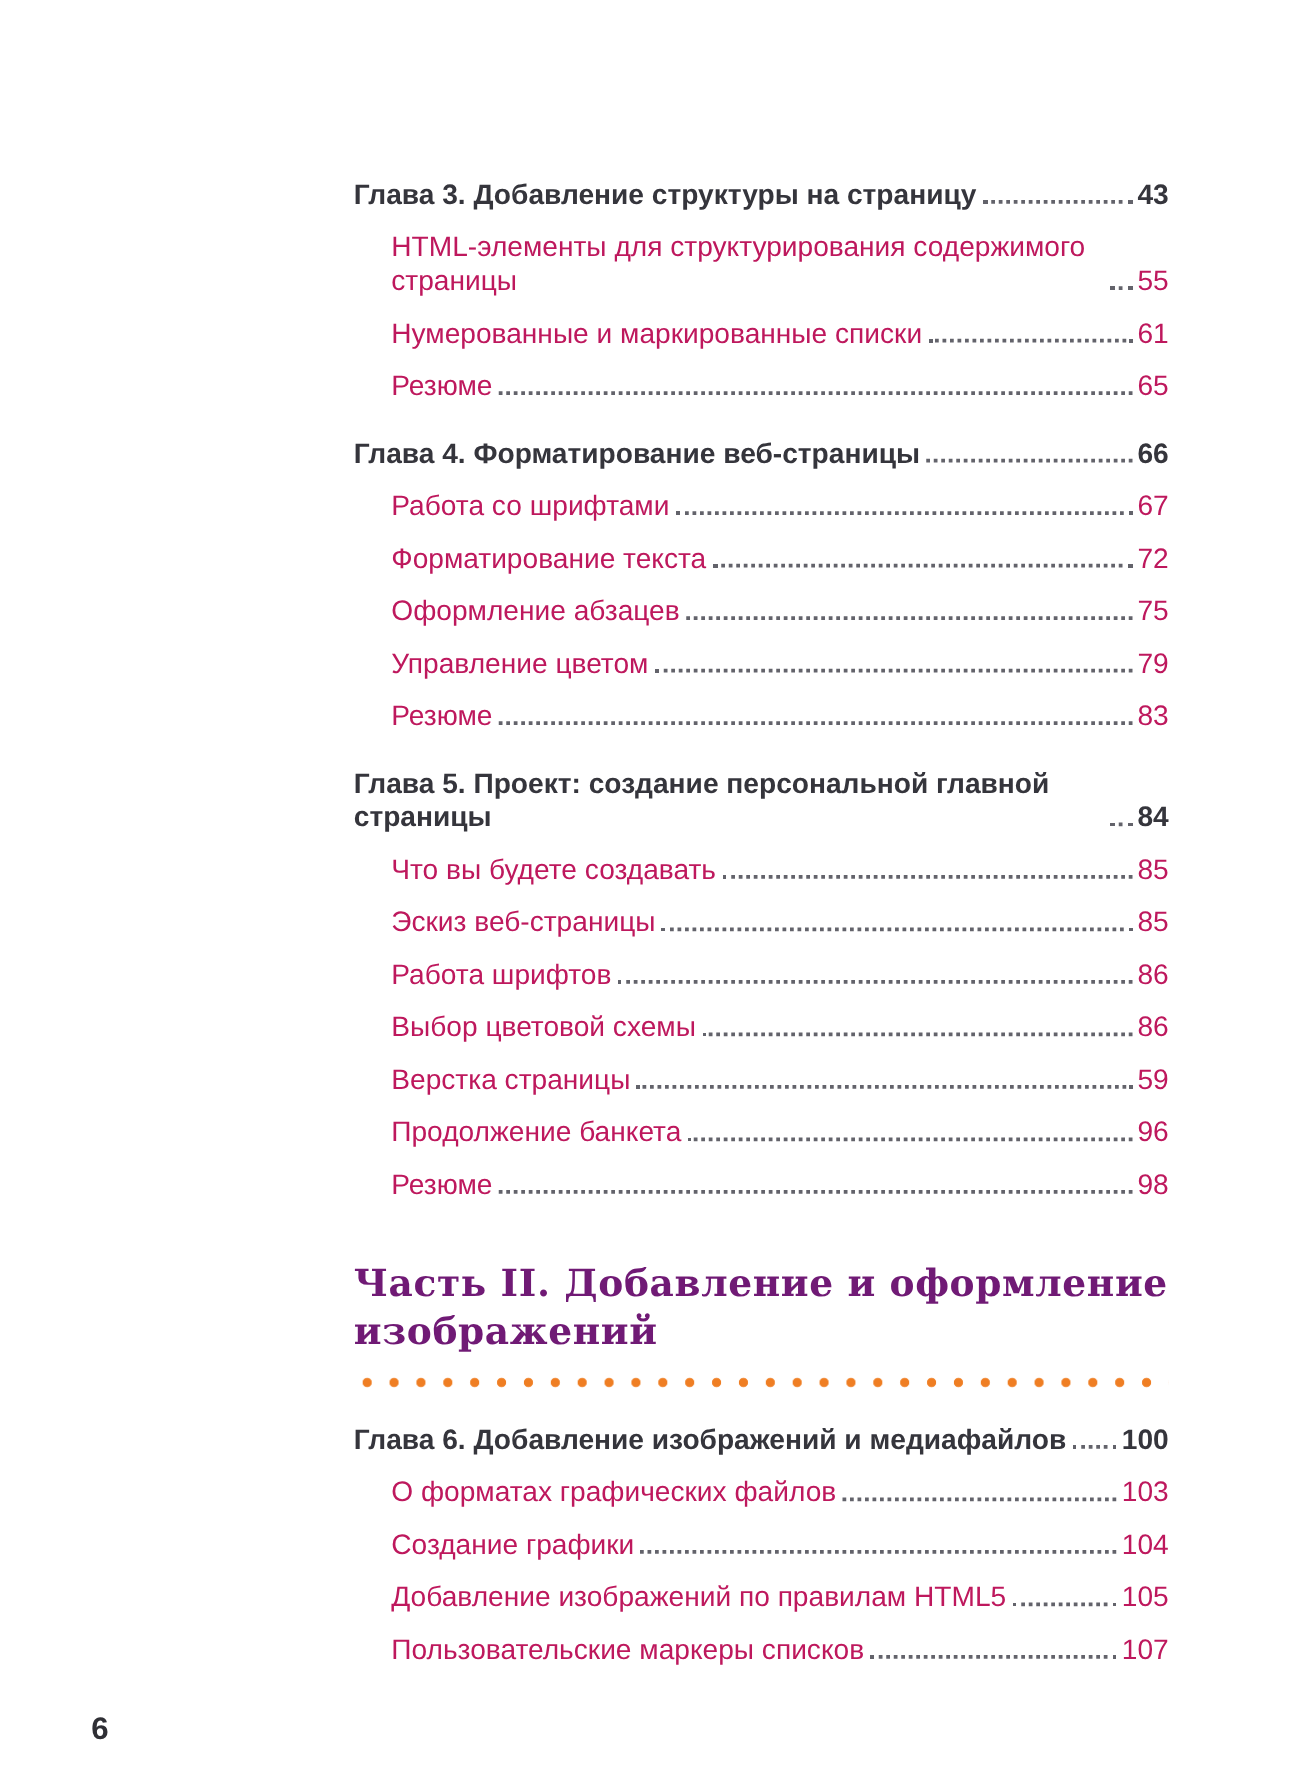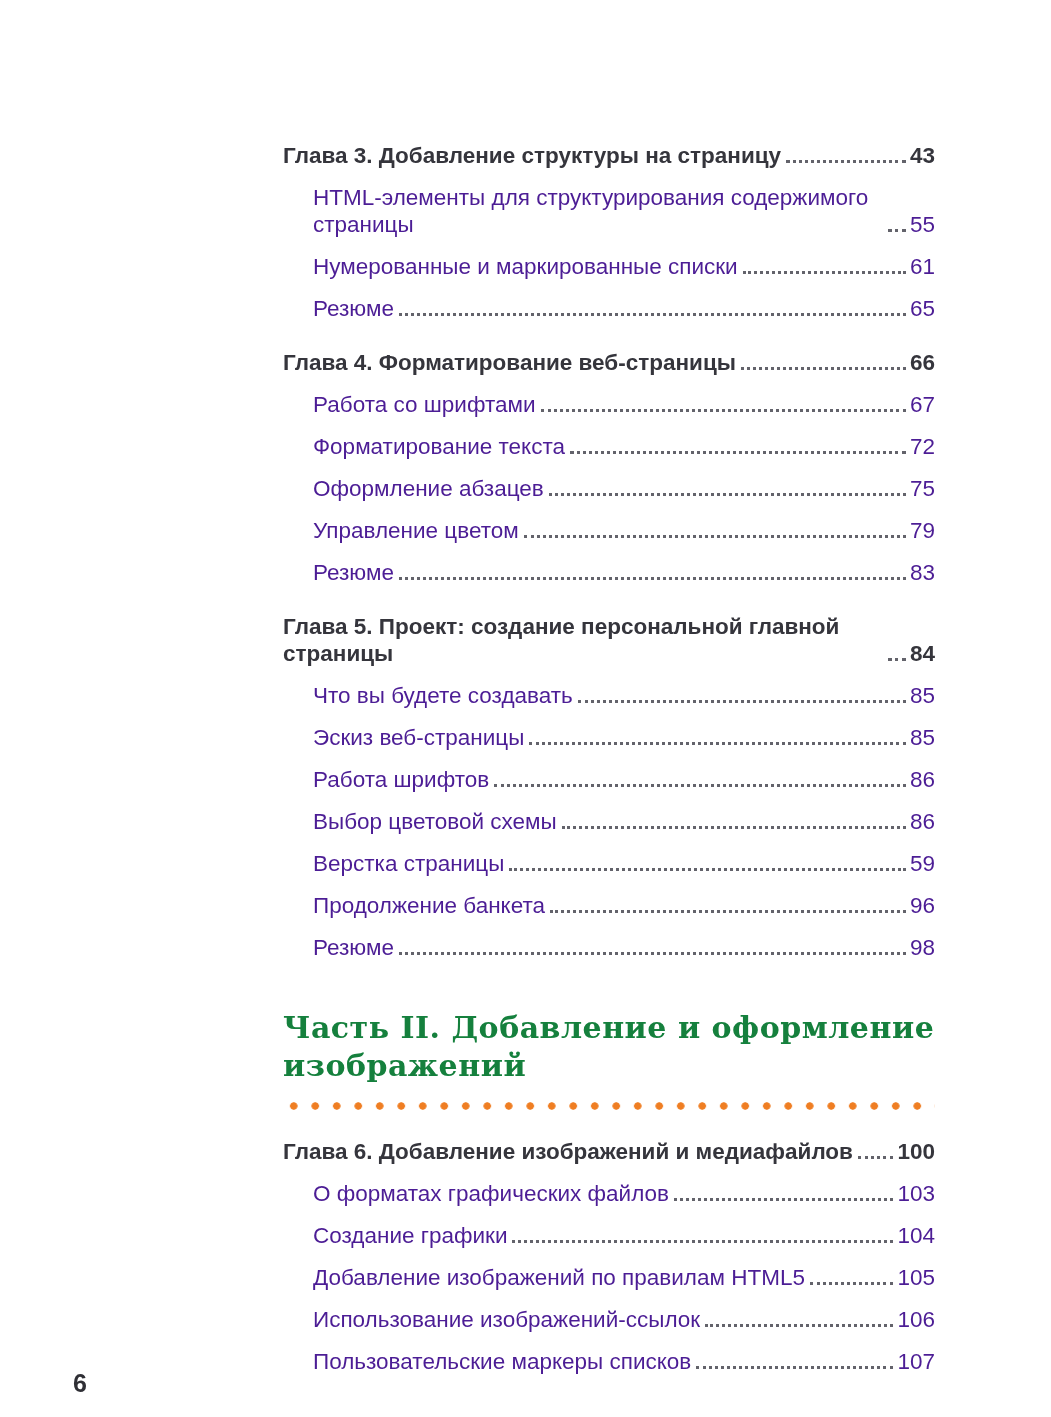--- a/index.html
+++ b/index.html
@@ -22,21 +22,21 @@
     top: 142px;
     width: 652px;
   }
 
   .row {
     display: flex;
     align-items: flex-end;
     margin-bottom: 15px;
     font-size: 22.5px;
     line-height: 27px;
-    color: #4c1d95;
+    color: #be185d;
   }
   .row .t {
     flex: 0 1 auto;
   }
   .row .leader {
     flex: 1 1 auto;
     min-width: 18px;
     border-bottom: 3px dotted #63636b;
     margin: 0 4px 6px 5px;
     height: 0;
@@ -53,21 +53,21 @@
   .toc > .row:first-child {
     margin-top: 0;
   }
   .entry {
     padding-left: 30px;
   }
 
   .part-title {
     font-family: "DejaVu Serif", "Liberation Serif", serif;
     font-weight: bold;
-    color: #15803d;
+    color: #701a75;
     font-size: 30px;
     line-height: 38px;
     margin: 48px 0 0 0;
     letter-spacing: 0.5px;
   }
   .part-dots {
     height: 10px;
     margin: 16px 0 8px 0;
     background-image: radial-gradient(circle, #ef7e23 3.4px, rgba(0,0,0,0) 4px);
     background-size: 21.5px 10px;
@@ -195,25 +195,20 @@
       <span class="t">Создание графики</span>
       <span class="leader"></span>
       <span class="pg">104</span>
     </div>
     <div class="row entry">
       <span class="t">Добавление изображений по правилам HTML5</span>
       <span class="leader"></span>
       <span class="pg">105</span>
     </div>
     <div class="row entry">
-      <span class="t">Использование изображений-ссылок</span>
-      <span class="leader"></span>
-      <span class="pg">106</span>
-    </div>
-    <div class="row entry">
       <span class="t">Пользовательские маркеры списков</span>
       <span class="leader"></span>
       <span class="pg">107</span>
     </div>
   </main>
 
 <footer>
   <span class="folio">6</span>
 </footer>
 

